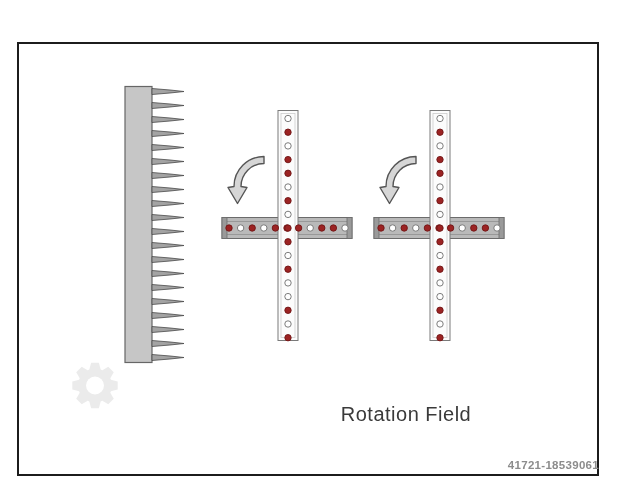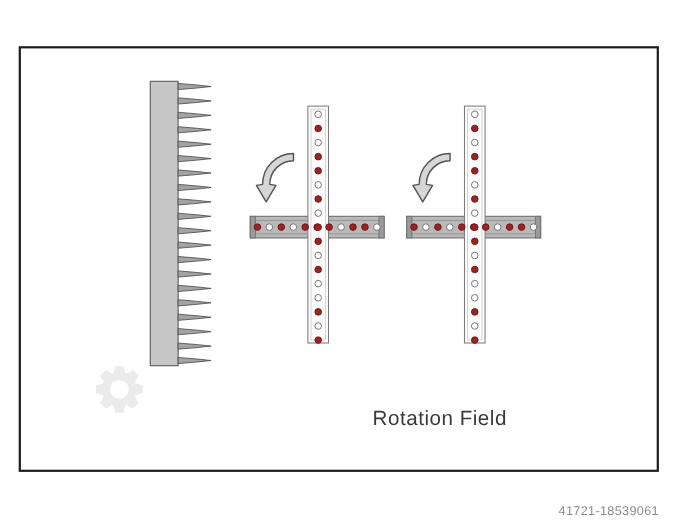--- a/index.html
+++ b/index.html
@@ -6,21 +6,21 @@
   body {
     width: 617px; height: 480px;
     background: #ffffff;
     position: relative;
     overflow: hidden;
     font-family: "Liberation Sans", sans-serif;
   }
   .frame {
     position: absolute;
     left: 17px; top: 42px;
-    width: 582px; height: 387px;
+    width: 582px; height: 434px;
     border: 2px solid #1c1c1c;
     box-sizing: border-box;
     background: #ffffff;
   }
   .frame svg { display: block; width: 100%; height: 100%; }
   .diagram-label-text {
     font-family: "Liberation Sans", sans-serif;
     font-size: 20px;
     letter-spacing: 0.5px;
   }
@@ -139,13 +139,13 @@
         <circle cx="421" cy="283.2" r="3.2" fill="#9c2323" stroke="#701616" stroke-width="0.9"></circle>
       </g>
     <g>
         <path d="M 245 102 A 30 30 0 0 0 215 132 L 209 133 L 218.5 149 L 228 133 L 222 132 A 23 23 0 0 1 245 109 Z" fill="#d6d6d6" stroke="#555555" stroke-width="1.4" stroke-linejoin="round"></path>
         <path d="M 397 102 A 30 30 0 0 0 367 132 L 361 133 L 370.5 149 L 380 133 L 374 132 A 23 23 0 0 1 397 109 Z" fill="#d6d6d6" stroke="#555555" stroke-width="1.4" stroke-linejoin="round"></path>
       </g>
     <text class="diagram-label-text" x="387" y="366" text-anchor="middle" fill="#3a3a3a">Rotation Field</text>
   </svg>
 </div>
 
-<div class="footer-id" style="color: rgb(140, 140, 140);">41721-18539061</div>
+<div class="footer-id" style="color: rgb(140, 140, 140); font-weight: bold;">41721-18539061</div>
 
 </body></html>

